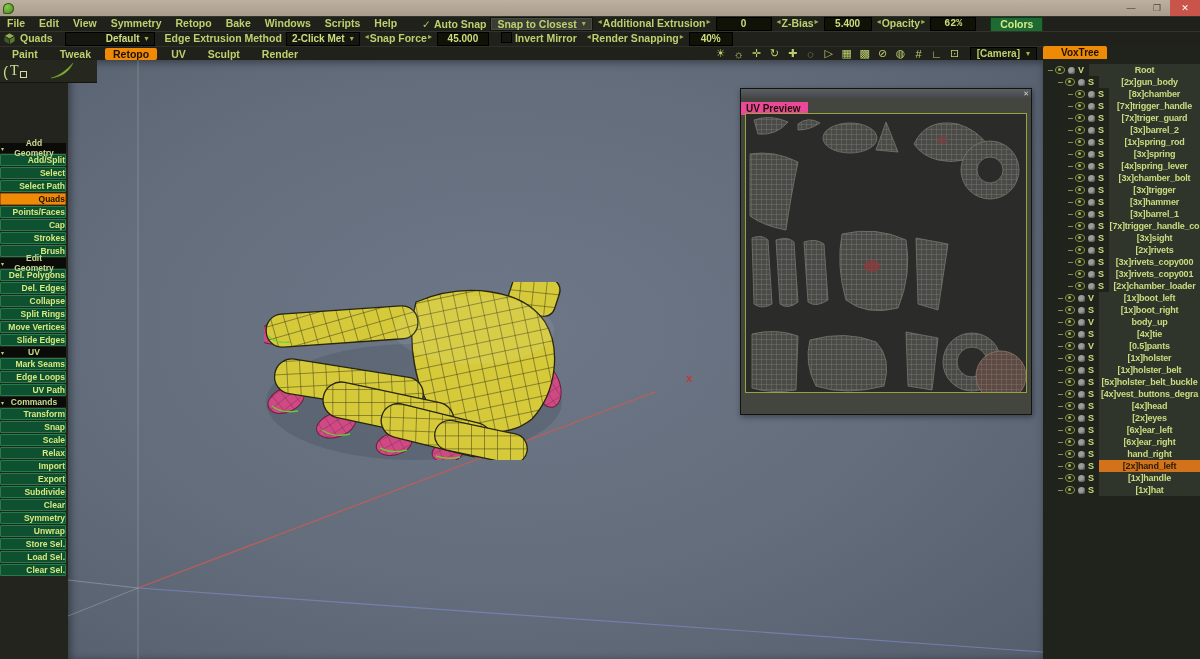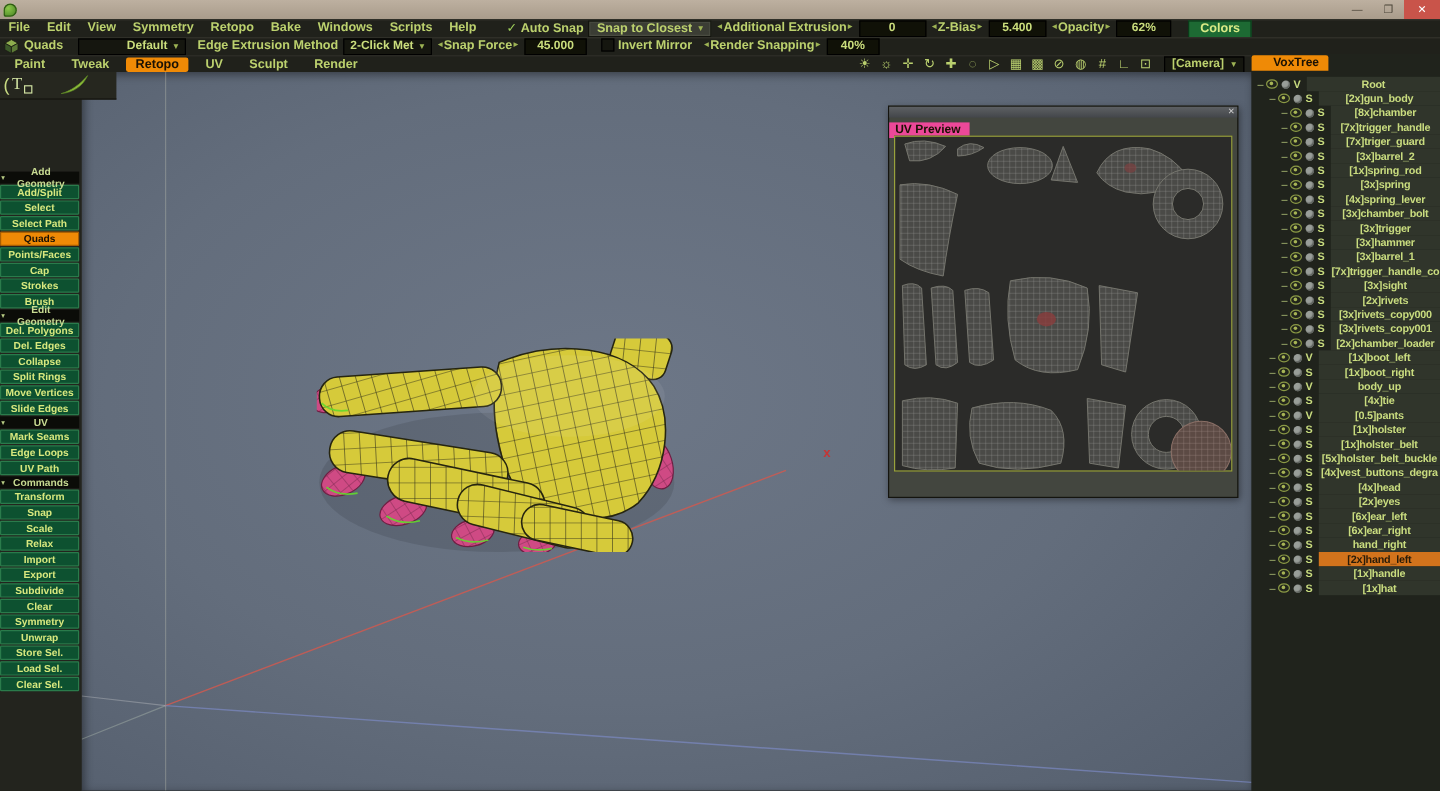--- a/index.html
+++ b/index.html
@@ -51,21 +51,21 @@
     display:flex;align-items:center;color:#cfe0a0;border-bottom:1px solid #15150f;}
   .paren{font-size:15px;margin:0 2px 0 3px;color:#c9dc83;}
   .t-icon{font-family:"Liberation Serif","DejaVu Serif",serif;font-size:14px;position:relative;padding-right:8px;}
   .t-icon::after{content:"";position:absolute;right:0;bottom:1px;width:5px;height:5px;border:1px solid #cfe0a0;}
   .side-list{position:absolute;left:0;top:82px;width:66px;}
   .side-header{height:10px;background:#0b0c08;color:#c8db92;font-size:8.5px;font-weight:bold;
     display:flex;align-items:center;margin:1px 0;padding-left:1px;}
   .side-header .tri{font-size:6px;margin-right:2px;color:#b8cc84;}
   .side-header .ht{flex:1;text-align:center;padding-right:4px;}
   .side-btn{height:10px;background:#0d5130;border:1px solid #2a7b4b;border-radius:1px;
-    color:#d8e87e;font-size:8.5px;font-weight:bold;text-align:center;line-height:10px;
+    color:#d8e87e;font-size:8.5px;font-weight:bold;text-align:right;line-height:10px;
     margin:0 0 1px 0;cursor:default;white-space:nowrap;}
   .side-btn.active{background:#ef8a06;border-color:#a85e02;color:#1c1204;}
   
   .viewport{position:absolute;left:68px;top:60px;width:975px;height:599px;
     background:radial-gradient(ellipse at 45% 45%,#6d7787 0%,#636d7c 55%,#545e6d 100%);
     box-shadow:inset 2px 2px 8px rgba(0,0,0,.45);z-index:1;}
   .axes,.handsvg{position:absolute;left:0;top:0;}
   .axis-x-label{position:absolute;left:618px;top:312px;color:#c63535;font-size:11px;font-weight:bold;z-index:2;}
   
   .uvwin{position:absolute;left:672px;top:28px;width:292px;height:327px;background:#43463f;
@@ -132,21 +132,21 @@
     <span class="lbl">Additional Extrusion</span>
     <span class="scrub">▸</span>
   <span class="valbox" style="min-width:42px;">0</span>
   <span class="scrub">◂</span>
     <span class="lbl">Z-Bias</span>
     <span class="scrub">▸</span>
   <span class="valbox" style="min-width:34px;">5.400</span>
   <span class="scrub">◂</span>
     <span class="lbl">Opacity</span>
     <span class="scrub">▸</span>
-  <span class="valbox" style="min-width:32px;">62%</span>
+  <span class="valbox" style="min-width:32px;font-family:Liberation Mono, monospace;">62%</span>
   <span class="colors-btn">Colors</span>
 </div>
 
 <div class="bar toolbar2">
   <svg class="cube-icon" width="13" height="13" style="margin:0 4px 0 3px;">
     <polygon points="6.5,1 12,4 6.5,7 1,4" fill="#8fae4e" stroke="#1c1c14" stroke-width="0.7"></polygon>
     <polygon points="1,4 6.5,7 6.5,12.5 1,9.5" fill="#3d5a2a" stroke="#1c1c14" stroke-width="0.7"></polygon>
     <polygon points="12,4 6.5,7 6.5,12.5 12,9.5" fill="#5c7a36" stroke="#1c1c14" stroke-width="0.7"></polygon>
   </svg>
   <span class="lbl">Quads</span>

